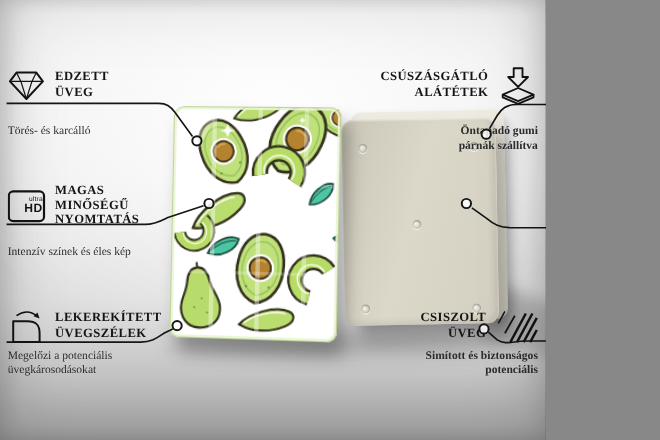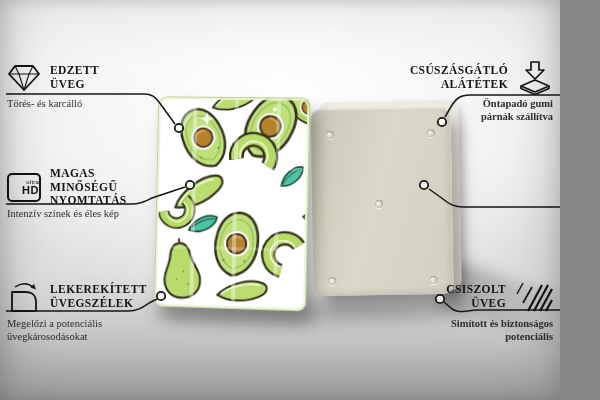--- a/index.html
+++ b/index.html
@@ -1,17 +1,17 @@
 <!DOCTYPE html>
 <html><head>
 <meta charset="utf-8">
 <style>
   html,body{margin:0;padding:0;background:#888;}
   .stage{
-    position:relative;width:560px;height:400px;overflow:hidden;
+    position:relative;width:496px;height:400px;overflow:hidden;
     background:
       radial-gradient(ellipse 430px 300px at 50% 28%, rgba(255,255,255,1) 0%, rgba(255,255,255,0) 72%),
       linear-gradient(180deg,#f3f3f3 0%,#eeeeee 40%,#dedede 68%,#b4b4b4 100%);
     font-family:"Liberation Serif",serif;
   }
   .vignette{position:absolute;inset:0;z-index:70;pointer-events:none;
     box-shadow:inset 0 0 70px rgba(0,0,0,0.12), inset 0 -34px 55px rgba(0,0,0,0.12), inset 8px 0 18px rgba(0,0,0,0.10), inset -8px 0 18px rgba(0,0,0,0.08);}
 
   
   .shadow-floor{position:absolute;left:150px;top:303px;width:320px;height:18px;border-radius:50%;
@@ -40,21 +40,21 @@
   
   .connectors{position:absolute;inset:0;z-index:60;pointer-events:none;}
   .callout{position:absolute;width:152px;color:#141414;z-index:40;}
   .title-row{display:flex;align-items:center;gap:9px;}
   .callout.right-side .title-row{flex-direction:row-reverse;}
   .c1 .title-row,.c2 .title-row,.c4 .title-row,.c5 .title-row{height:33px;}
   .c3 .title-row,.c6 .title-row{height:31px;}
   .title{font-weight:bold;font-size:11.5px;line-height:13.5px;letter-spacing:0.4px;}
   .callout.right-side .title{text-align:right;flex:1;}
   .title span{display:block;}
-  .subtitle{font-size:10.5px;line-height:12.5px;color:#2e2e2e;margin-top:4px;}
+  .subtitle{font-size:10.5px;line-height:12.5px;color:#2e2e2e;margin-top:20px;}
   .c3 .subtitle,.c6 .subtitle{margin-top:6px;}
   .callout.right-side .subtitle{text-align:right;font-weight:bold;}
   .subtitle span{display:block;}
   .c1{left:7px;top:61px}.c2{left:7px;top:171px}.c3{left:7px;top:281px}
   .c4{right:7px;top:61px}.c5{right:7px;top:173px}.c6{right:7px;top:281px}
   .icon{flex:0 0 auto;display:flex;align-items:center;justify-content:center;}
   .uhd{width:30px;height:25px;border:2px solid #141414;border-radius:5px;
     display:flex;flex-direction:column;align-items:flex-end;justify-content:center;
     font-family:"Liberation Sans",sans-serif;line-height:1;}
   .uhd .t{font-size:6px;letter-spacing:0.2px;}

